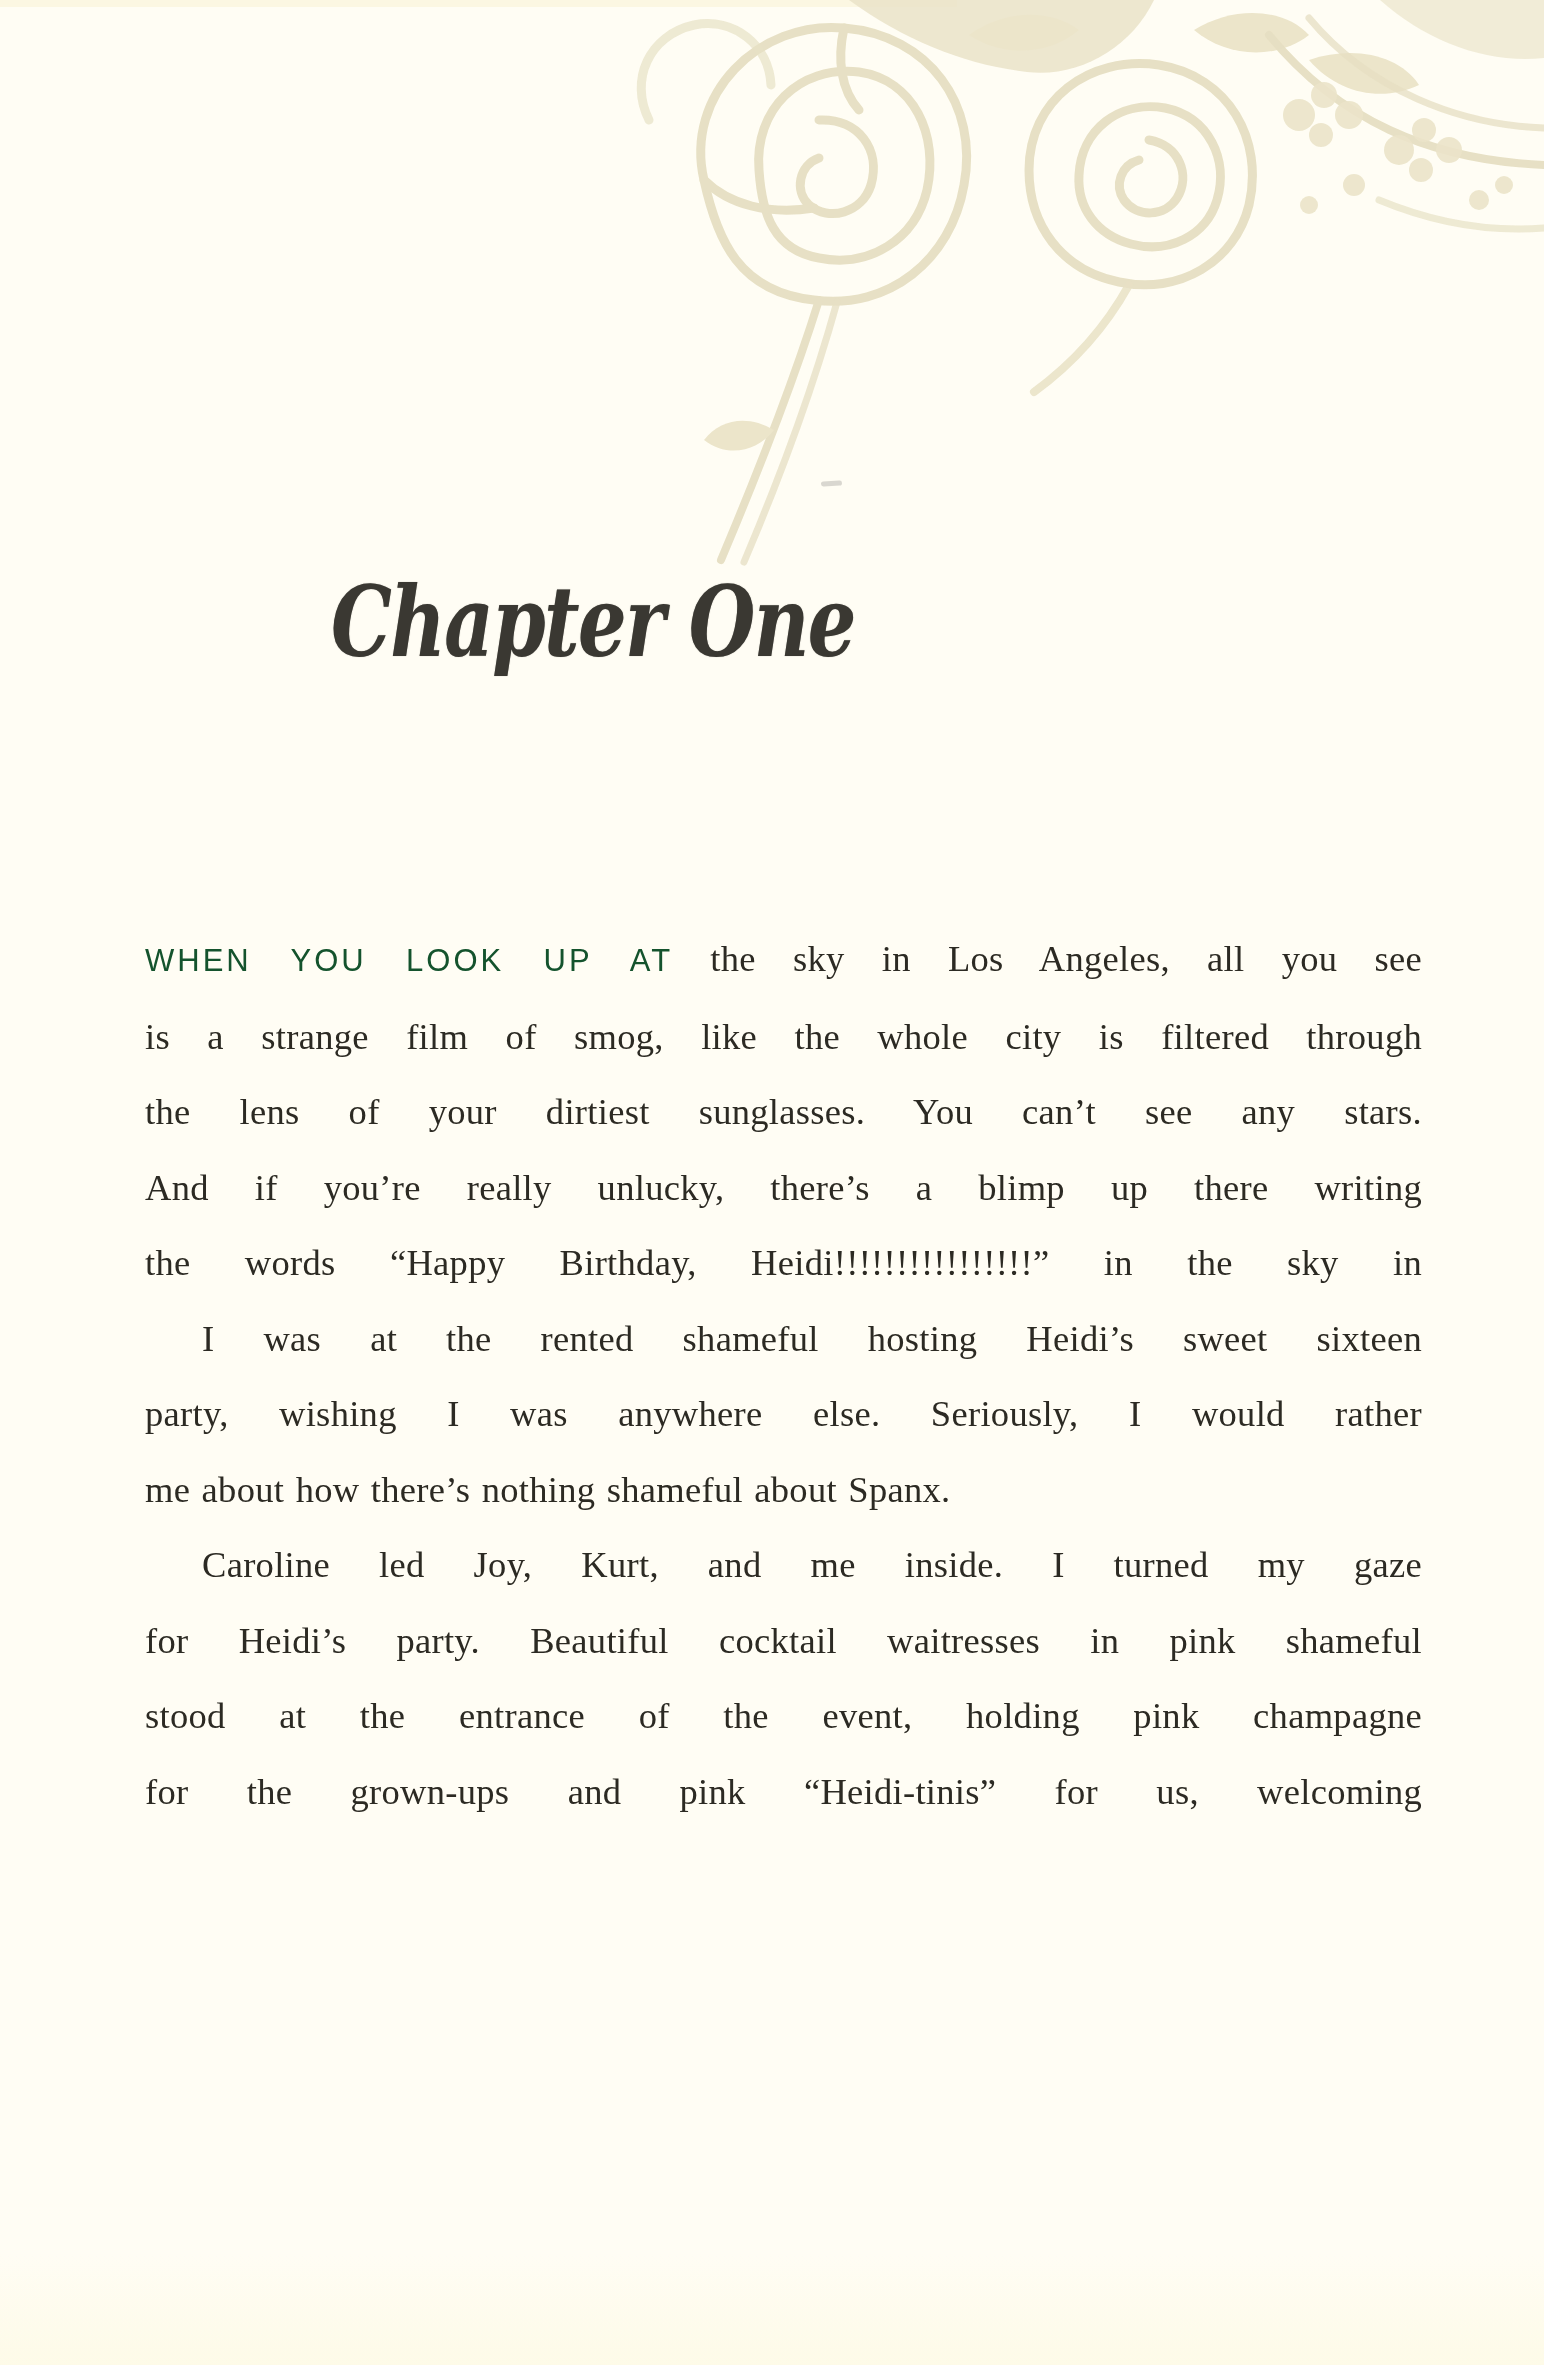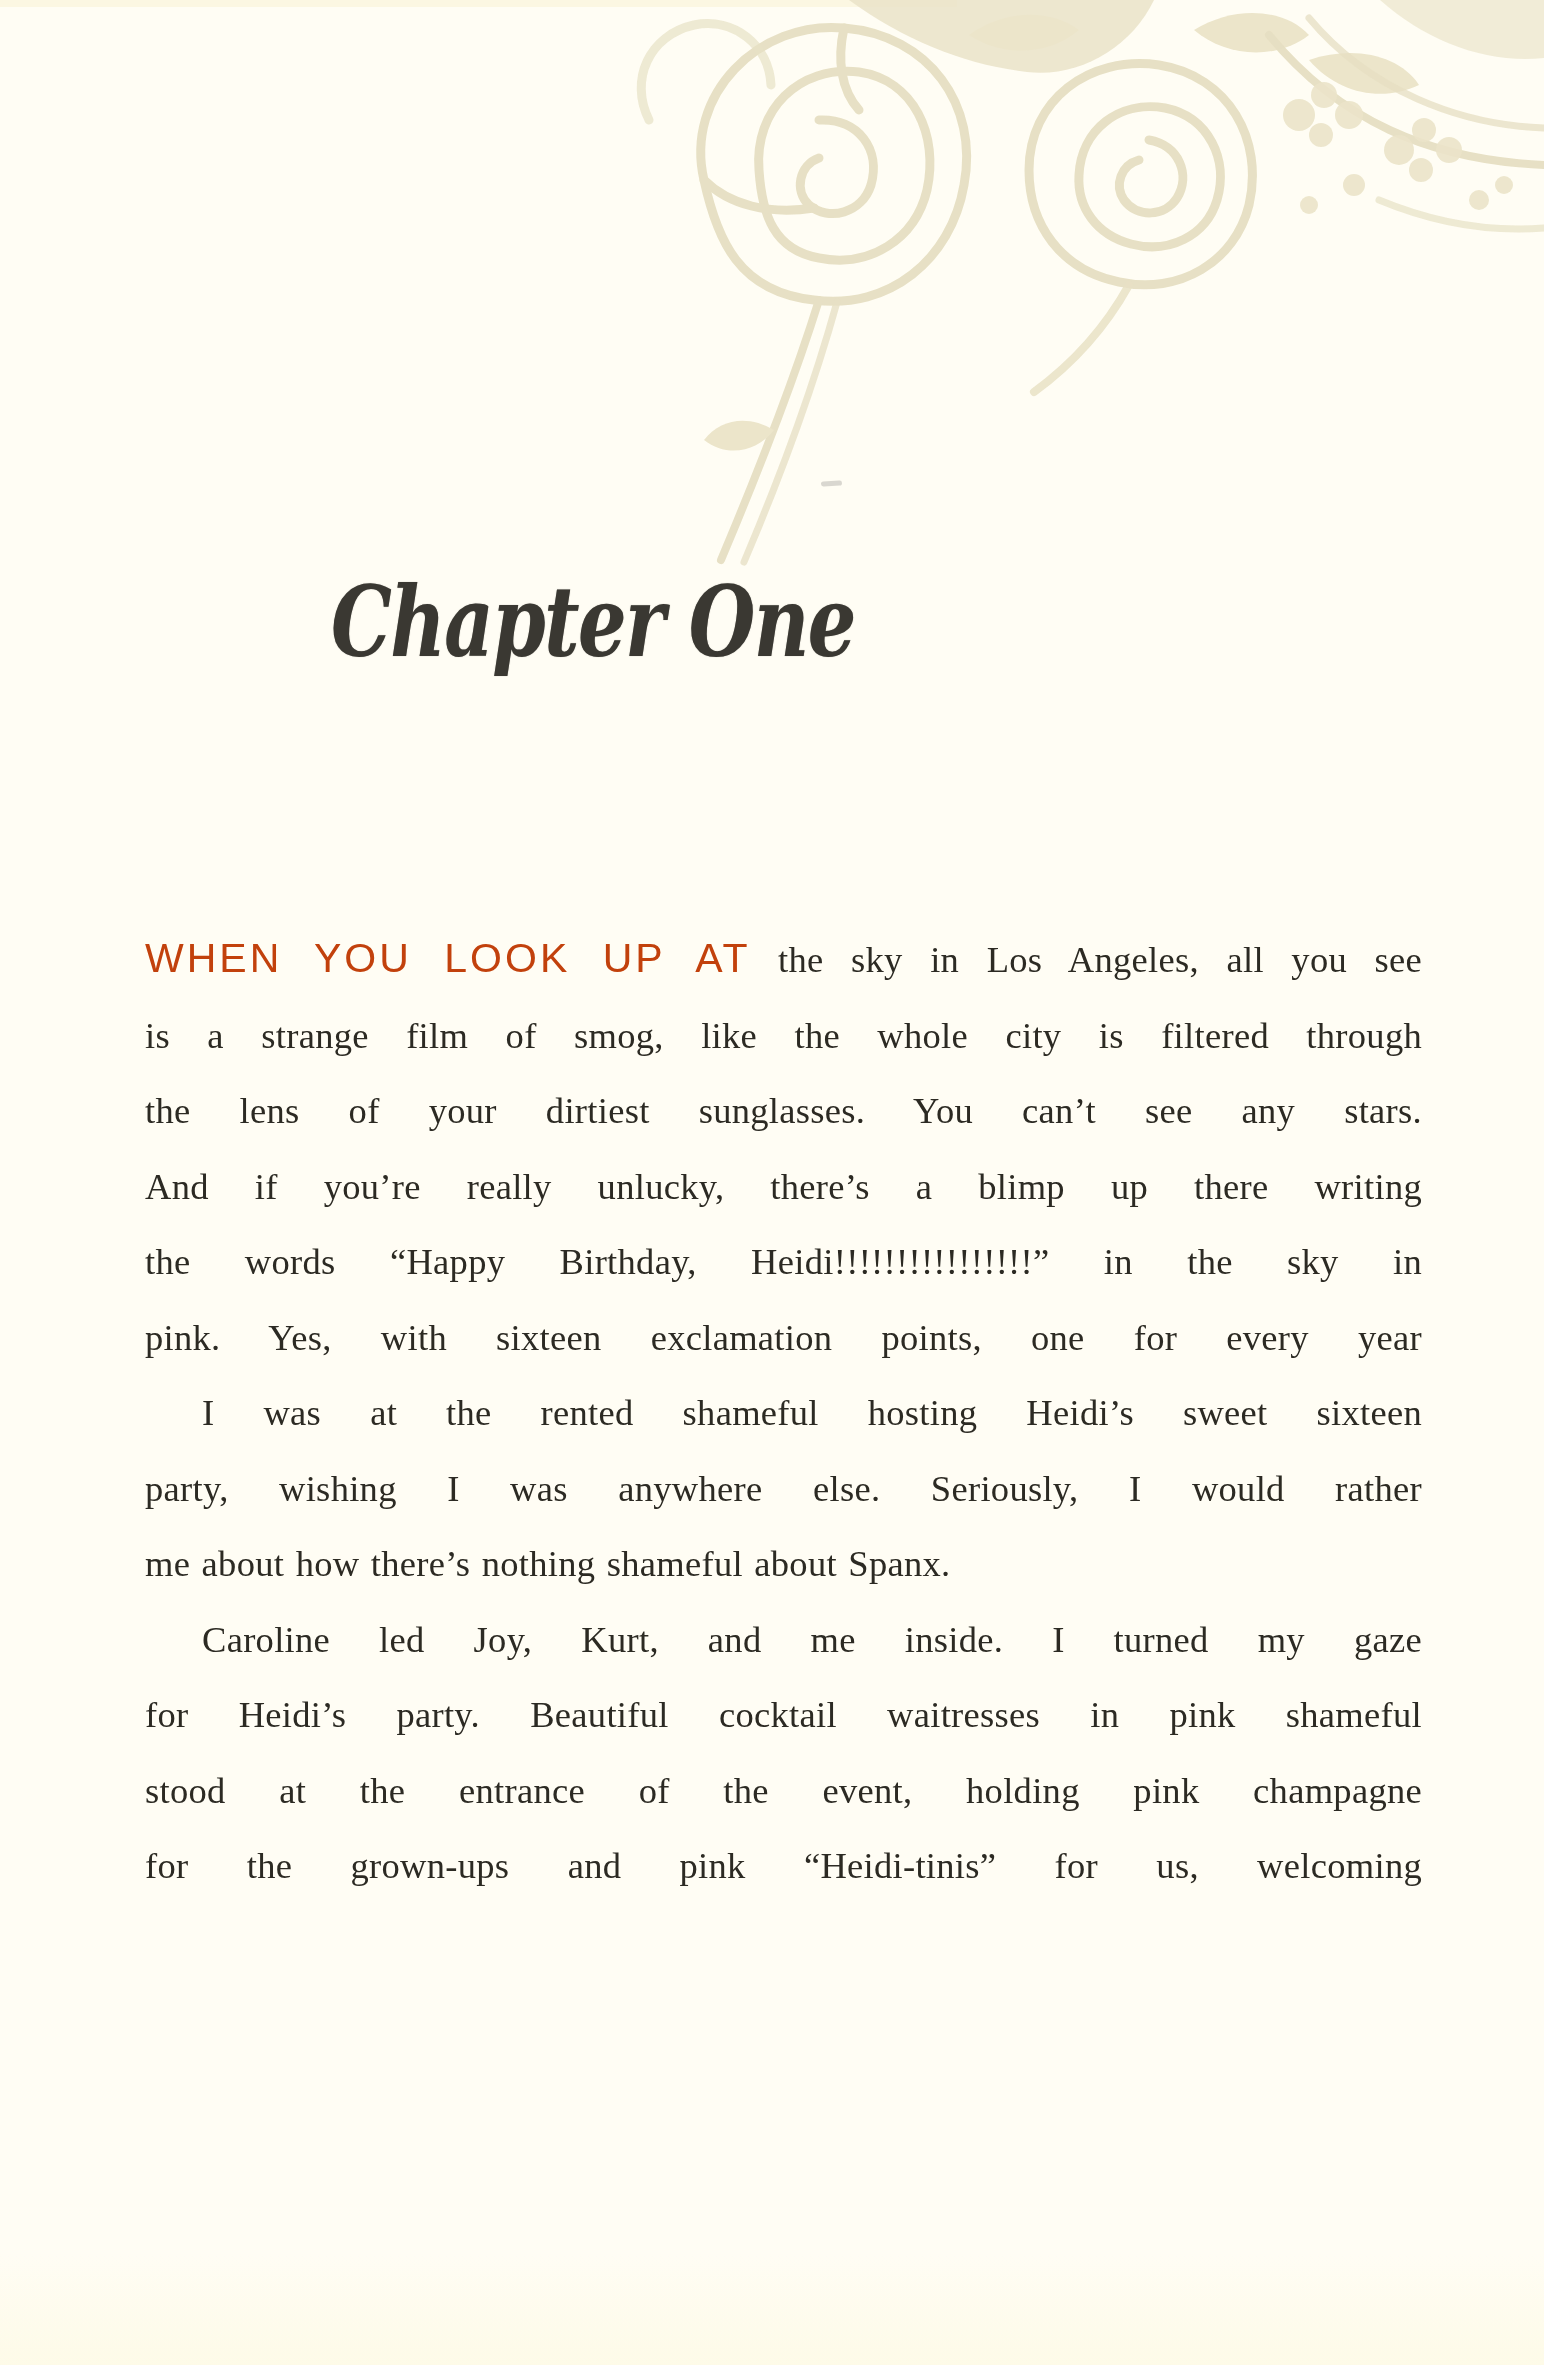--- a/index.html
+++ b/index.html
@@ -65,24 +65,24 @@
     word-spacing: 2px;
     text-align: justify;
   }
   .para { margin: 0; }
   .line { text-align: justify; text-align-last: justify; }
   .line.no-just { text-align-last: left; }
   .line.indent { text-indent: 57px; }
 
   .opener {
     font-family: "Liberation Sans", "DejaVu Sans", sans-serif;
-    font-size: 41px;
+    font-size: 31px;
     font-weight: 400;
     letter-spacing: 3px;
-    color: #c2410c;
+    color: #14532d;
   }
 </style>
 </head>
 <body>
 
 <div class="edge-tint-top"></div>
 <div class="edge-tint-bottom"></div>
 
 <svg class="decoration" viewBox="0 0 935 580" xmlns="http://www.w3.org/2000/svg" aria-hidden="true">
 
@@ -138,21 +138,20 @@
 
 <div class="scan-dash"></div>
 
 <div class="text-block">
     <div class="para">
       <div class="line"><span class="opener">WHEN YOU LOOK UP AT</span> the sky in Los Angeles, all you see</div>
       <div class="line">is a strange film of smog, like the whole city is filtered through</div>
       <div class="line">the lens of your dirtiest sunglasses. You can’t see any stars.</div>
       <div class="line">And if you’re really unlucky, there’s a blimp up there writing</div>
       <div class="line">the words “Happy Birthday, Heidi!!!!!!!!!!!!!!!!” in the sky in</div>
-      <div class="line">pink. Yes, with sixteen exclamation points, one for every year</div>
     </div>
     <div class="para">
       <div class="line indent">I was at the rented shameful hosting Heidi’s sweet sixteen</div>
       <div class="line">party, wishing I was anywhere else. Seriously, I would rather</div>
       <div class="line no-just">me about how there’s nothing shameful about Spanx.</div>
     </div>
     <div class="para">
       <div class="line indent">Caroline led Joy, Kurt, and me inside. I turned my gaze</div>
       <div class="line">for Heidi’s party. Beautiful cocktail waitresses in pink shameful</div>
       <div class="line">stood at the entrance of the event, holding pink champagne</div>

